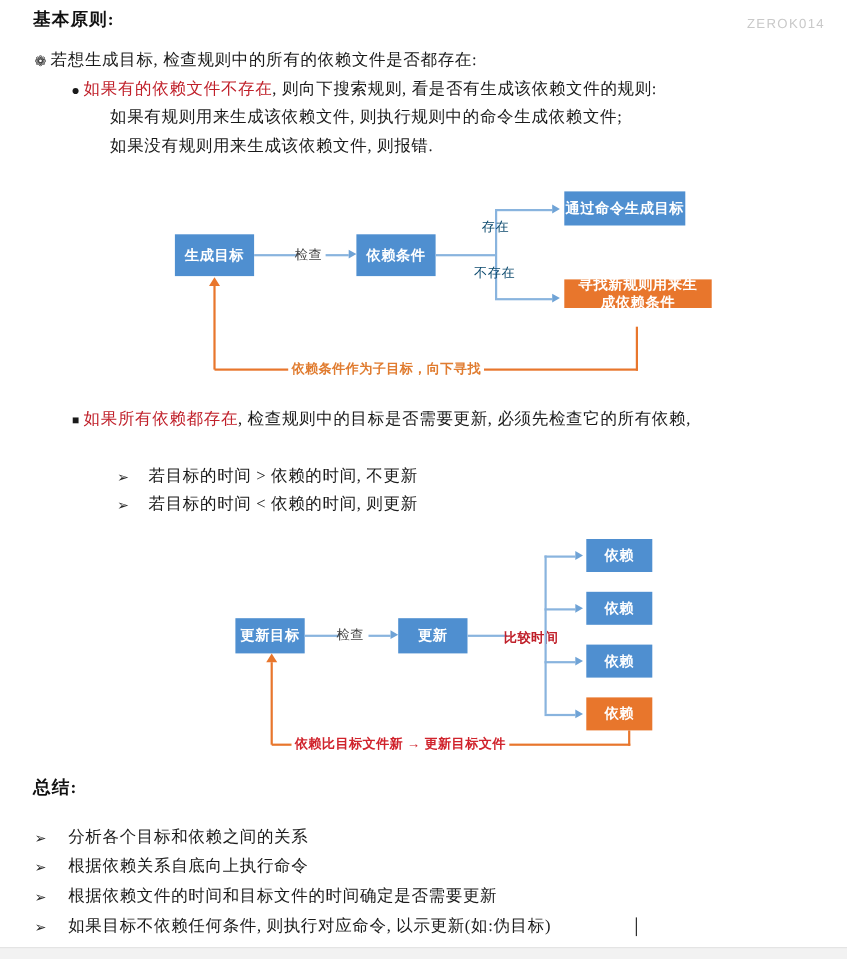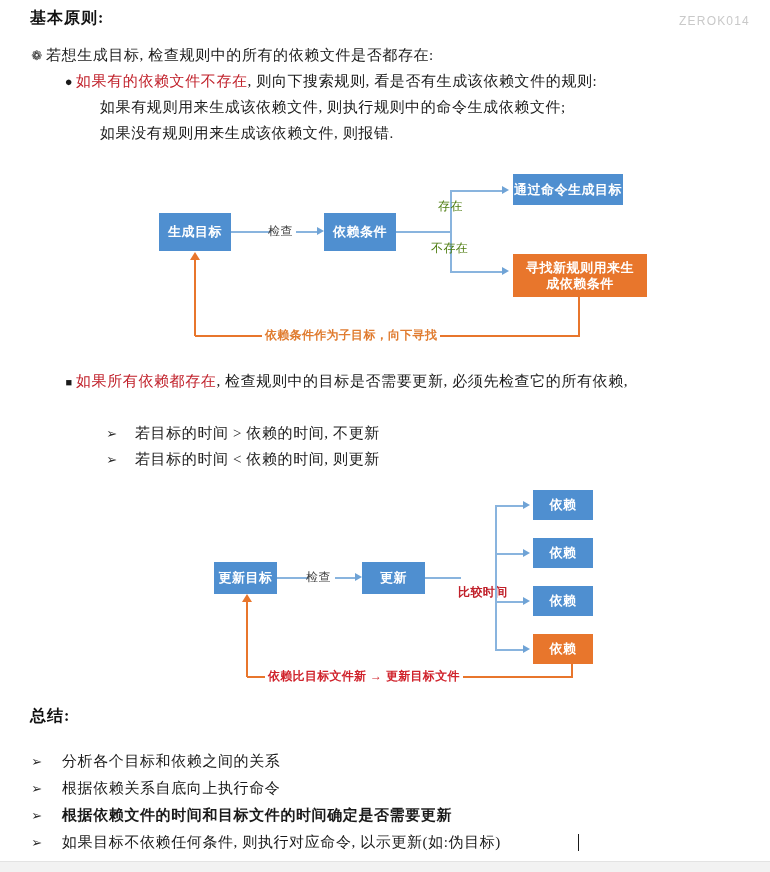--- a/index.html
+++ b/index.html
@@ -127,21 +127,21 @@
   }
 
   .edge-label {
     position: absolute;
     font-family: "Liberation Sans", sans-serif;
     font-size: 12px;
     color: #444444;
     white-space: nowrap;
     letter-spacing: 0.4px;
   }
-  .edge-label.blueish { color: #4d7c0f; }
+  .edge-label.blueish { color: #0c4a6e; }
   .edge-label.redish {
     color: #c0202a;
     font-weight: bold;
   }
   .ret-label {
     position: absolute;
     font-family: "Liberation Sans", sans-serif;
     font-size: 12px;
     font-weight: bold;
     white-space: nowrap;
@@ -183,21 +183,21 @@
   </div>
   <div class="row" style="left:100px; top:124px;">
     <span class="txt plain">如果没有规则用来生成该依赖文件, 则报错.</span>
   </div>
 
   <div class="diagram" id="diagram1" style="left:150px; top:172px; width:520px; height:180px;">
 
     <div class="node blue" style="left:174px; top:41px; width:72px; height:38px;">依赖条件</div>
     <div class="node blue" style="left:9px; top:41px; width:72px; height:38px;">生成目标</div>
     <div class="node blue" style="left:363px; top:2px; width:110px; height:31px;">通过命令生成目标</div>
-    <div class="node orange" style="left:363px; top:82px; width:134px; height:43px; white-space:pre-line;">寻找新规则用来生
+    <div class="node orange" style="left:363px; top:82px; width:134px; height:26px; white-space:pre-line;">寻找新规则用来生
 成依赖条件</div>
 
     <div class="conn h" style="left:81px; top:59px; width:40px;"></div>
     <div class="conn h" style="left:146px; top:59px; width:21px;"></div>
     <div class="arrowhead ah-right" style="left:167px; top:55px;"></div>
     <div class="edge-label" style="left:118px; top:51px;">检查</div>
 
     <div class="conn h" style="left:246px; top:59px; width:55px;"></div>
     <div class="conn v" style="left:300px; top:18px; height:82px;"></div>
 
@@ -239,21 +239,21 @@
     <div class="node blue" style="left:328px; top:51px; width:60px; height:30px;">依赖</div>
     <div class="node blue" style="left:328px; top:99px; width:60px; height:30px;">依赖</div>
     <div class="node orange" style="left:328px; top:147px; width:60px; height:30px;">依赖</div>
 
     <div class="conn h" style="left:72px; top:90px; width:32px;"></div>
     <div class="conn h" style="left:130px; top:90px; width:20px;"></div>
     <div class="arrowhead ah-right" style="left:150px; top:86px;"></div>
     <div class="edge-label" style="left:101px; top:82px;">检查</div>
 
     <div class="conn h" style="left:220px; top:90px; width:36px;"></div>
-    <div class="edge-label redish" style="left:253px; top:97px;">比较时间</div>
+    <div class="edge-label redish" style="left:253px; top:85px;">比较时间</div>
 
     <div class="conn v" style="left:290px; top:18px; height:144px;"></div>
 
     <div class="conn h" style="left:290px; top:18px; width:28px;"></div>
     <div class="arrowhead ah-right" style="left:318px; top:14px;"></div>
 
     <div class="conn h" style="left:290px; top:66px; width:28px;"></div>
     <div class="arrowhead ah-right" style="left:318px; top:62px;"></div>
 
     <div class="conn h" style="left:290px; top:114px; width:28px;"></div>
@@ -274,21 +274,21 @@
   <div class="row" style="left:28px; top:752px;">
     <span class="bullet arrow">➢</span>
     <span class="txt plain" style="padding-left:16px;">分析各个目标和依赖之间的关系</span>
   </div>
   <div class="row" style="left:28px; top:779px;">
     <span class="bullet arrow">➢</span>
     <span class="txt plain" style="padding-left:16px;">根据依赖关系自底向上执行命令</span>
   </div>
   <div class="row" style="left:28px; top:806px;">
     <span class="bullet arrow">➢</span>
-    <span class="txt plain" style="padding-left:16px;font-weight:bold;">根据依赖文件的时间和目标文件的时间确定是否需要更新</span>
+    <span class="txt plain" style="padding-left:16px;">根据依赖文件的时间和目标文件的时间确定是否需要更新</span>
   </div>
   <div class="row" style="left:28px; top:833px;">
     <span class="bullet arrow">➢</span>
     <span class="txt plain" style="padding-left:16px;">如果目标不依赖任何条件, 则执行对应命令, 以示更新(如:伪目标)</span>
   </div>
   <div class="caret" style="left:578px; top:834px;"></div>
 
   <div class="bottom-band"></div>
 </div>
 

